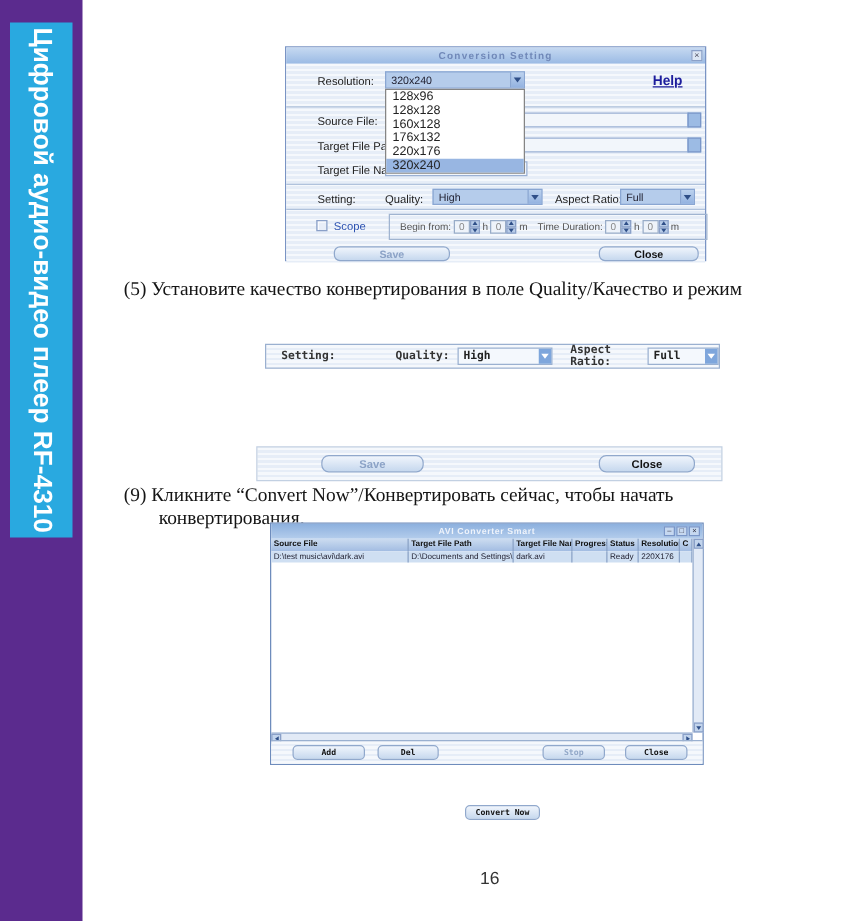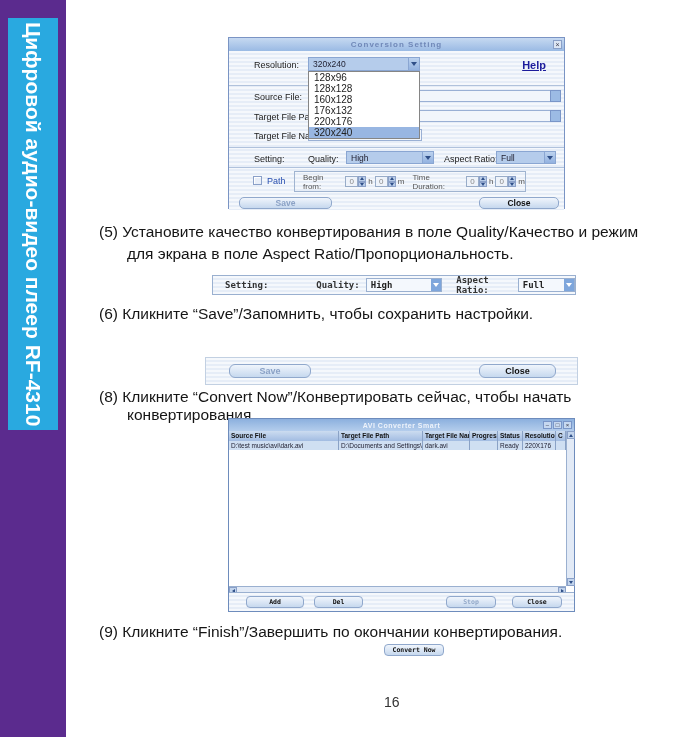--- a/index.html
+++ b/index.html
@@ -40,21 +40,21 @@
   .browse-btn {
     position:absolute; width:11px; height:12px; background:#9cbbe4; border:1px solid #7a96c8;
   }
   .sep { position:absolute; left:0; right:0; height:1px; background:#b0c2dc; }
   .btn {
     position:absolute; height:12px; border-radius:5px;
     background:linear-gradient(#f0f5fc,#c6d8ee); border:1px solid #90a8cc;
     display:flex; align-items:center; justify-content:center;
     font-size:8.5px; font-weight:bold;
   }
-  .btn-grey { color:#8ba2c6; }
+  .btn-grey { color:#8ba2c6;margin-left:28px; }
   .btn-dark { color:#111; }
   
   .dialog { position:absolute; left:228px; top:37px; width:337px; height:172px; }
   .dlg-titlebar {
     position:relative; height:13px; background:linear-gradient(#c6d9f1,#9abae4);
     display:flex; align-items:center; justify-content:center;
   }
   .dlg-title { font-size:8px; font-weight:bold; color:#7088b8; letter-spacing:1px; }
   .dlg-close {
     position:absolute; right:2px; top:2px; width:9px; height:9px; background:#dce6f4;
@@ -81,21 +81,21 @@
     font-family:"DejaVu Sans Mono", monospace; font-weight:bold; font-size:9px; color:#333;
   }
   .strip-combo {
     position:relative; height:14px; background:#f4f8fd; border:1px solid #9ab0d0;
     font-size:9px; line-height:12px; padding-left:4px; font-weight:bold; color:#222;
   }
   
   .btn-strip { position:absolute; left:205px; top:357px; width:373px; height:28px; border:1px solid #c2d0e2; }
   .btn-strip .btn { height:14px; border-radius:6px; font-size:9px; }
   
-  .conv { position:absolute; left:228px; top:418px; width:347px; height:194px; border:1px solid #6e8cbc; background:#ffffff; }
+  .conv { position:absolute; left:216px; top:418px; width:347px; height:194px; border:1px solid #6e8cbc; background:#ffffff; }
   .conv-titlebar {
     position:relative; height:12px; background:linear-gradient(#8cb0de,#b4cdec);
     display:flex; align-items:center; justify-content:center;
   }
   .conv-title { font-size:7px; font-weight:bold; color:#eef3fb; letter-spacing:.5px; }
   .winbtns { position:absolute; right:2px; top:2px; display:flex; gap:1px; }
   .winbtn { width:9px; height:8px; background:#c6d8f0; border:1px solid #7a96c8; font-size:6px; line-height:6px; text-align:center; color:#334; }
   .conv-header {
     position:absolute; left:0; top:12px; right:8px; height:10px; display:flex;
     background:linear-gradient(#ccdcf0,#a2bce2);
@@ -120,21 +120,21 @@
   .tri-left { width:0;height:0;border-top:2px solid transparent;border-bottom:2px solid transparent;border-right:3px solid #2f4f88; }
   .tri-right { width:0;height:0;border-top:2px solid transparent;border-bottom:2px solid transparent;border-left:3px solid #2f4f88; }
   .conv-btnrow { position:absolute; left:0; right:0; bottom:0; height:19px; border-top:1px solid #9ab0d0; }
   .conv-btn {
     position:absolute; top:3px; height:12px; border-radius:4px;
     background:linear-gradient(#f0f5fc,#c6d8ee); border:1px solid #90a8cc;
     display:flex; align-items:center; justify-content:center;
     font-family:"DejaVu Sans Mono", monospace; font-size:6.5px; font-weight:bold; color:#111;
   }
   
-  .para { position:absolute; font-size:15.5px; color:#151515; white-space:nowrap; }
+  .para { position:absolute; font-size:15.5px; color:#151515; white-space:nowrap;font-family:Liberation Serif, serif; }
   .page-num { position:absolute; left:384px; top:694px; font-size:14px; color:#333; }
 </style>
 </head>
 <body>
 
 <div class="page">
 
   <aside class="sidebar">
     <div class="sidebar-strip">
       <span class="sidebar-title">Цифровой аудио-видео плеер RF-4310</span>
@@ -193,22 +193,22 @@
       <div class="combo" style="left:267px; top:100px; width:60px; height:13px;">
         <span>Full</span>
         <span class="arrowbox">
             <span class="tri-down"></span>
           </span>
       </div>
 
       <div class="sep" style="top:116px;"></div>
 
       <span class="checkbox" style="left:24px; top:125px;"></span>
-      <span class="lbl" style="left:38px; top:125px; color:#2a50b0;">Path</span>
-      <div class="groupbox" style="left:65px; top:120px; width:232px; height:21px;">
+      <span class="lbl" style="left:38px; top:125px; color:#2a50b0;">Scope</span>
+      <div class="groupbox" style="left:82px; top:120px; width:255px; height:21px;">
         <span style="margin-left:8px;">Begin from:</span>
         <span class="spin">
             <span class="spin-val">0</span>
             <span class="spin-btns">
               <span>
                 <i class="tri-up-s"></i>
               </span>
               <span>
                 <i class="tri-down-s"></i>
               </span>
@@ -253,48 +253,46 @@
           </span>
         <span>m</span>
       </div>
 
       <div class="btn btn-grey" style="left:10px; top:146px; width:93px;">Save</div>
       <div class="btn btn-dark" style="left:250px; top:146px; width:80px;">Close</div>
     </div>
   </section>
 
   <div class="para" style="left:99px; top:223px;">(5) Установите качество конвертирования в поле Quality/Качество и режим</div>
-  <div class="para" style="left:127px; top:245px;">для экрана в поле Aspect Ratio/Пропорциональность.</div>
 
   <div class="setting-strip stripes">
     <span style="margin-left:12px;">Setting:</span>
     <span style="margin-left:48px;">Quality:</span>
     <span class="strip-combo" style="width:94px; margin-left:6px;">
       <span>High</span>
       <span class="arrowbox" style="position:absolute;right:0;top:0;bottom:0;width:10px;background:#7ea6dc;display:flex;align-items:center;justify-content:center;">
           <span class="tri-down" style="border-top-color:#fff;"></span>
         </span>
     </span>
     <span style="margin-left:14px;">Aspect Ratio:</span>
     <span class="strip-combo" style="width:70px; margin-left:5px;">
       <span>Full</span>
       <span class="arrowbox" style="position:absolute;right:0;top:0;bottom:0;width:10px;background:#7ea6dc;display:flex;align-items:center;justify-content:center;">
           <span class="tri-down" style="border-top-color:#fff;"></span>
         </span>
     </span>
   </div>
 
-  <div class="para" style="left:99px; top:305px;">(6) Кликните “Save”/Запомнить, чтобы сохранить настройки.</div>
 
   <div class="btn-strip stripes">
     <div class="btn btn-grey" style="left:23px; top:6px; width:82px;">Save</div>
     <div class="btn btn-dark" style="left:273px; top:6px; width:77px;">Close</div>
   </div>
 
-  <div class="para" style="left:99px; top:388px;">(8) Кликните “Convert Now”/Конвертировать сейчас, чтобы начать</div>
+  <div class="para" style="left:99px; top:388px;">(9) Кликните “Convert Now”/Конвертировать сейчас, чтобы начать</div>
   <div class="para" style="left:127px; top:406px;">конвертирования.</div>
 
   <section class="conv">
     <div class="conv-titlebar">
       <span class="conv-title">AVI Converter Smart</span>
       <span class="winbtns">
         <span class="winbtn">–</span>
         <span class="winbtn">□</span>
         <span class="winbtn">×</span>
       </span>
@@ -335,16 +333,15 @@
     </div>
     <div class="conv-btnrow stripes">
       <div class="conv-btn" style="left:17px; width:58px;">Add</div>
       <div class="conv-btn" style="left:85px; width:49px;">Del</div>
       <div class="conv-btn" style="left:155px; width:60px;margin-top:48px;">Convert Now</div>
       <div class="conv-btn" style="left:217px; width:50px; color:#92a8c8;">Stop</div>
       <div class="conv-btn" style="left:283px; width:50px;">Close</div>
     </div>
   </section>
 
-  <div class="para" style="left:99px; top:623px;">(9) Кликните “Finish”/Завершить по окончании конвертирования.</div>
 
   <div class="page-num">16</div>
 </div>
 
 </body></html>

